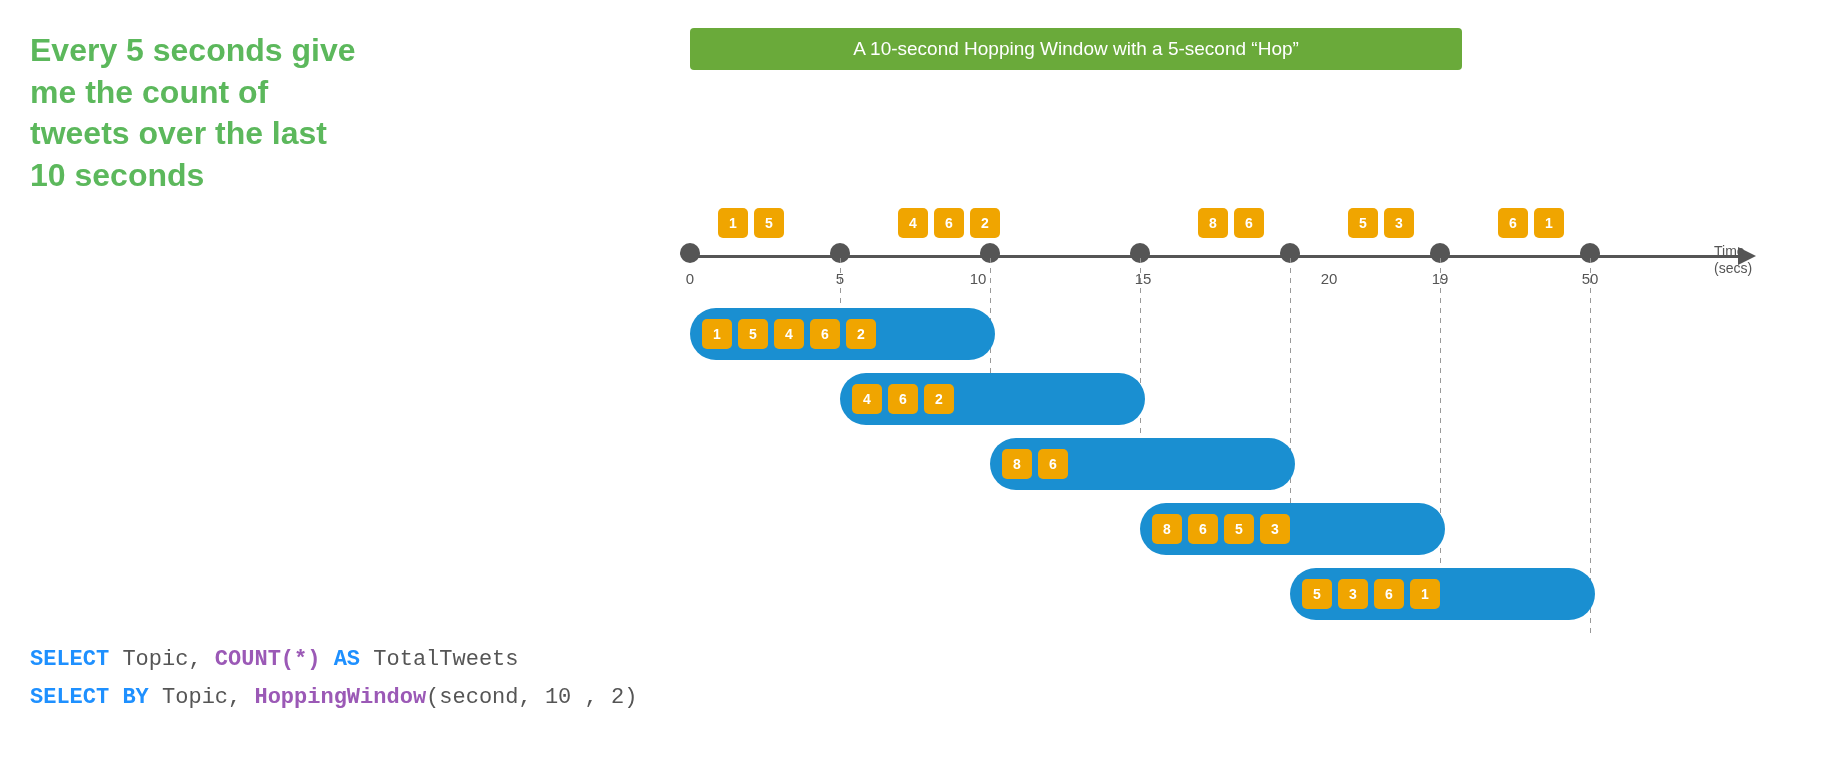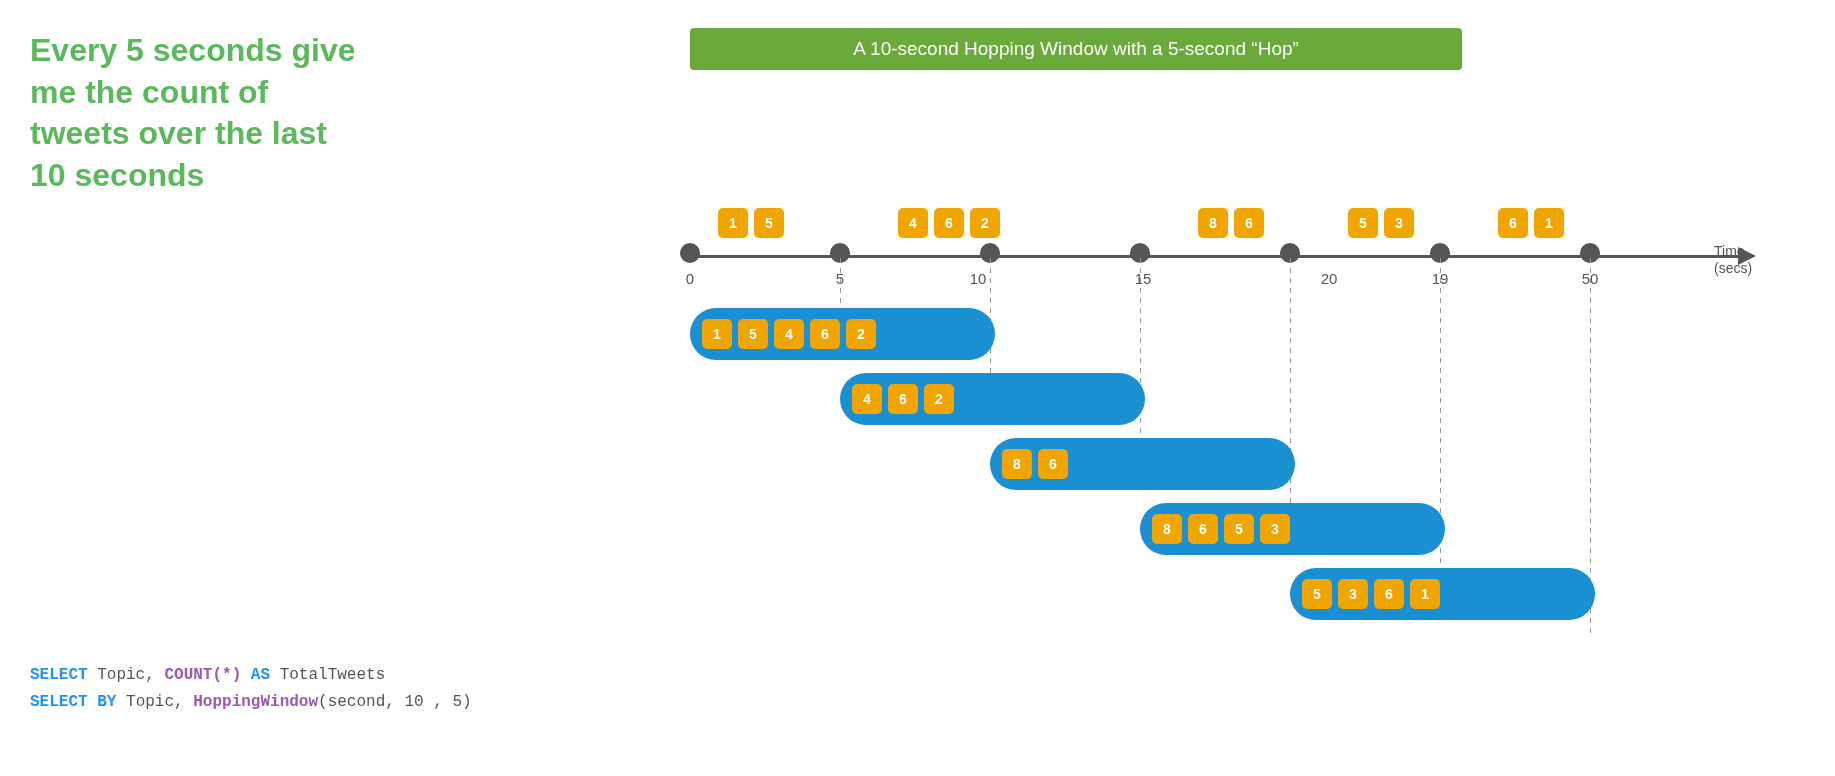--- a/index.html
+++ b/index.html
@@ -23,21 +23,21 @@
       color: #5cb85c;
       line-height: 1.3;
     }
 
     
     .sql-block {
       position: absolute;
       bottom: 60px;
       left: 30px;
       font-family: 'Consolas', 'Courier New', monospace;
-      font-size: 16px;
+      font-size: 22px;
       line-height: 1.7;
     }
     .kw-blue { color: #1e90ff; font-weight: bold; }
     .kw-purple { color: #9b59b6; font-weight: bold; }
     .kw-dark { color: #555; }
 
     
     .title-bar {
       position: absolute;
       top: 28px;
@@ -155,21 +155,21 @@
 </head>
 <body>
 
 <div class="left-description">Every 5 seconds give me the count of tweets over the last 10 seconds</div>
 
 <div class="sql-block">
   <div>
     <span class="kw-blue">SELECT</span><span class="kw-dark"> Topic, </span><span class="kw-purple">COUNT(*)</span><span class="kw-blue"> AS</span><span class="kw-dark"> TotalTweets</span>
   </div>
   <div>
-    <span class="kw-blue">SELECT</span><span class="kw-blue"> BY</span><span class="kw-dark"> Topic, </span><span class="kw-purple">HoppingWindow</span><span class="kw-dark">(second, 10 , 5)</span>
+    <span class="kw-blue">SELECT</span><span class="kw-blue"> BY</span><span class="kw-dark"> Topic, </span><span class="kw-purple">HoppingWindow</span><span class="kw-dark">(second, 10 , 2)</span>
   </div>
 </div>
 
 <div class="title-bar">A 10-second Hopping Window with a 5-second “Hop”</div>
 
 <div class="timeline-area">
 
   <div class="axis-line"></div>
   <div class="axis-arrow"></div>
   <div class="axis-label" style="white-space:pre;">Time

